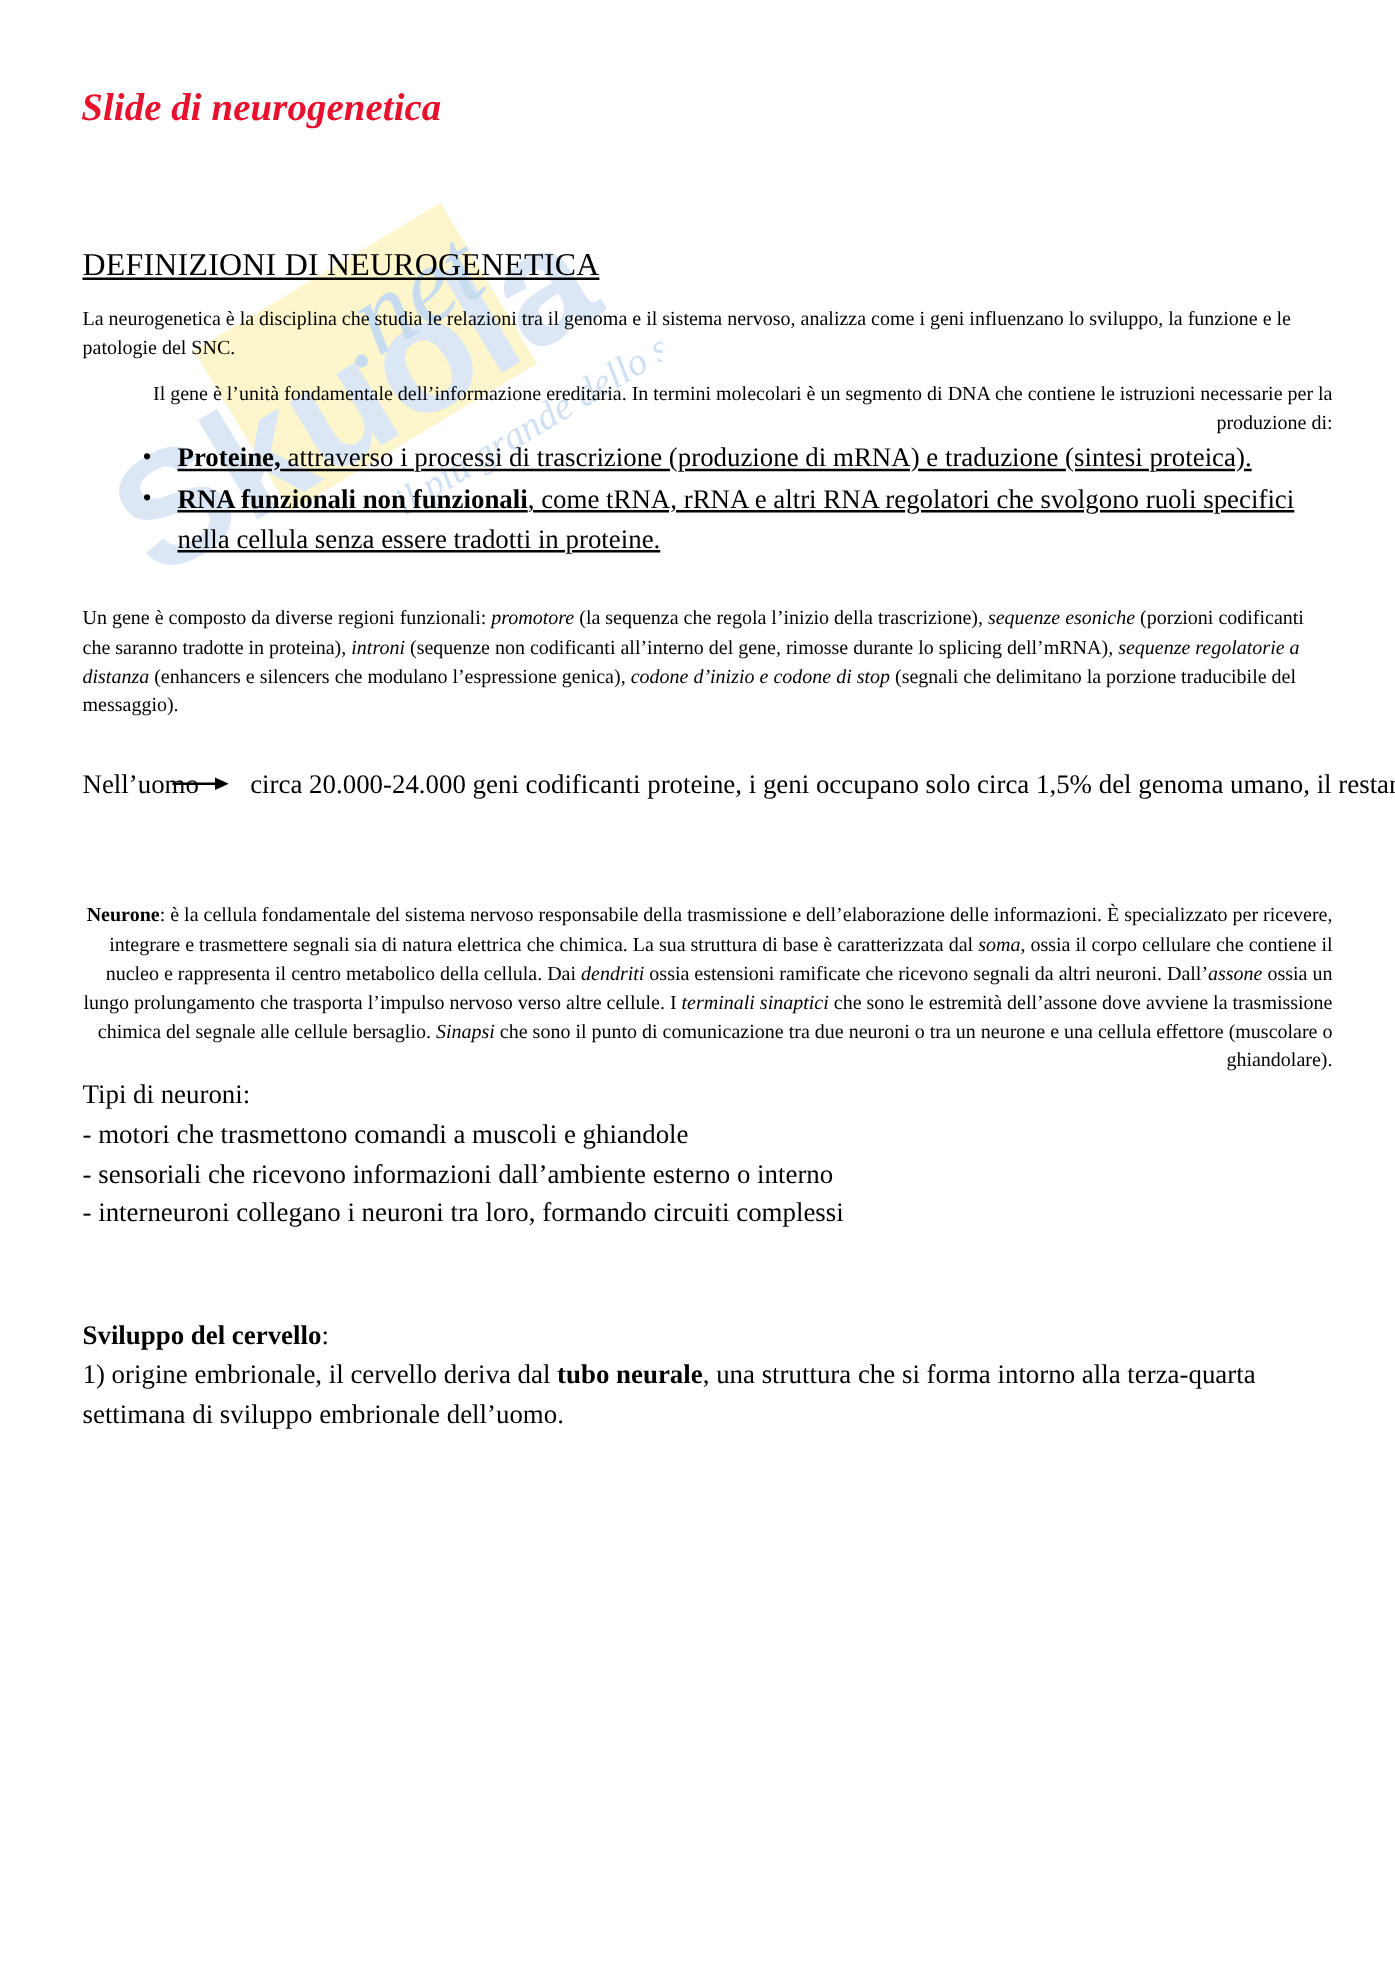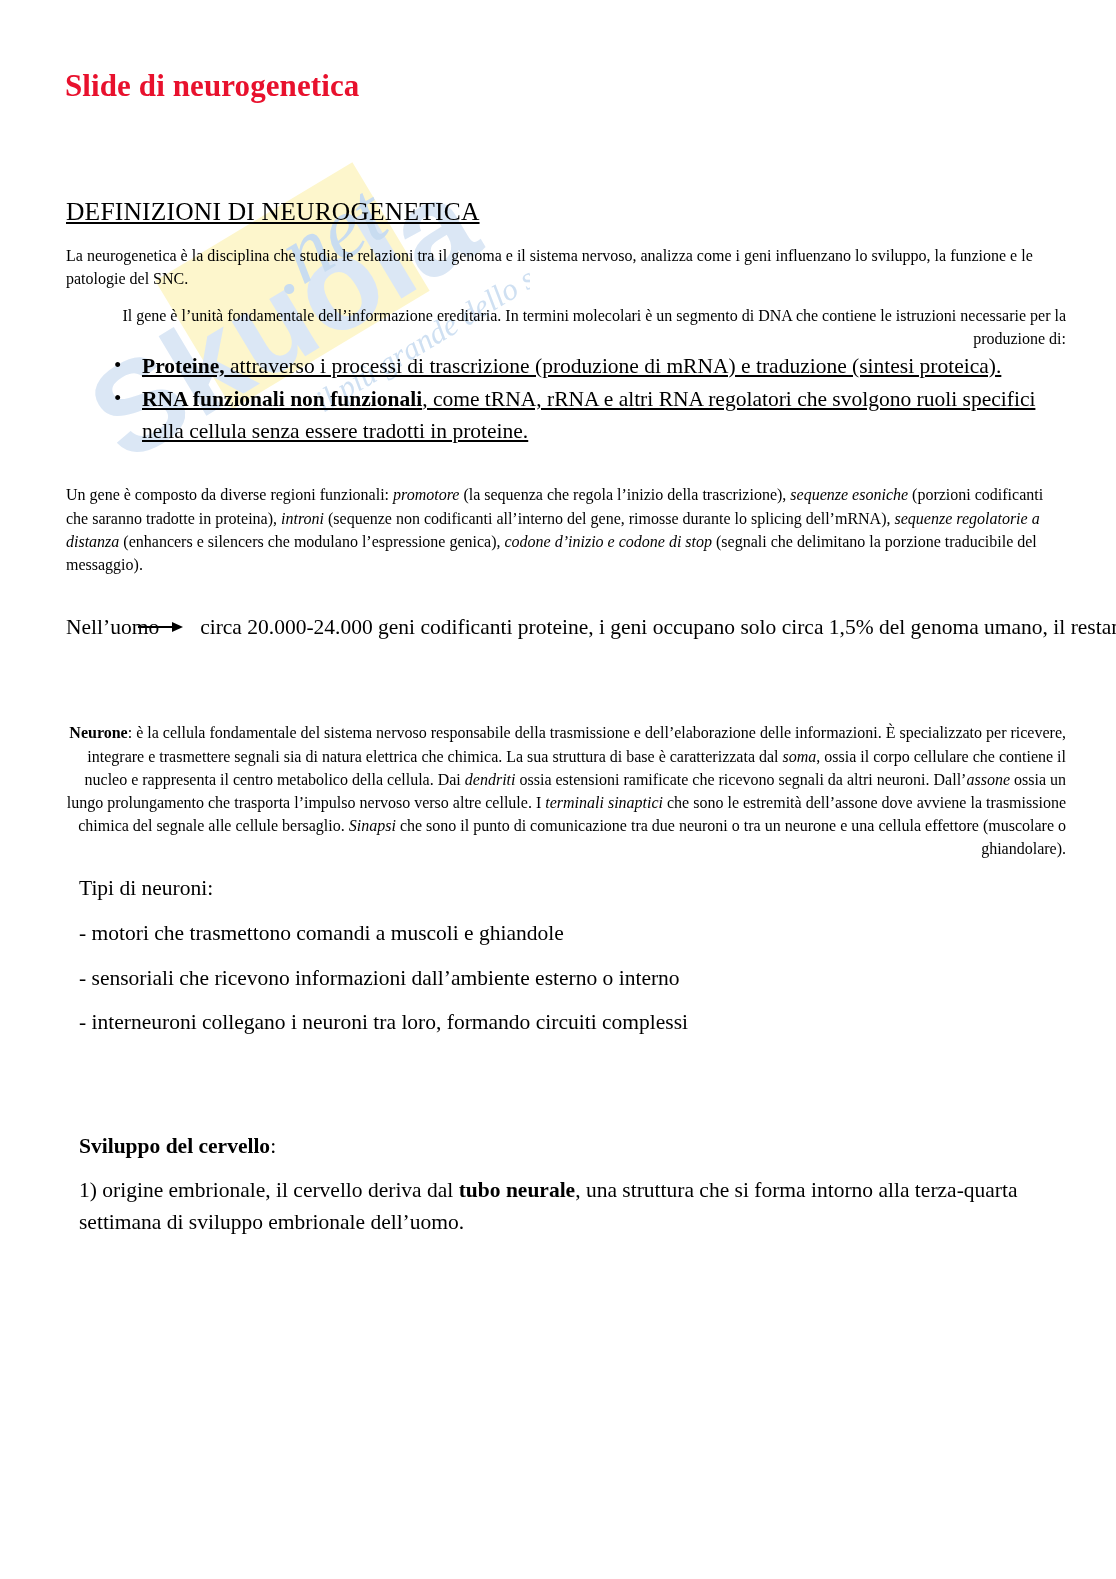--- a/index.html
+++ b/index.html
@@ -35,20 +35,21 @@
     z-index: 2;
     padding: 0;
   }
 
   .doc-title {
     position: absolute;
     left: 65px;
     top: 68px;
     font-size: 31px;
     font-weight: bold;
+    font-style: italic;
     color: #e8112d;
     letter-spacing: 0.1px;
     white-space: nowrap;
   }
 
   .content {
     position: absolute;
     left: 66px;
     top: 196px;
     width: 1000px;
@@ -130,21 +131,21 @@
     width: 0;
     height: 0;
     border-top: 5.5px solid transparent;
     border-bottom: 5.5px solid transparent;
     border-left: 11px solid #000;
   }
 
   .plain-line {
     font-size: 21.5px;
     line-height: 1.47;
-    margin: 13px;
+    margin: 0;
   }
 </style>
 </head>
 <body>
 
 <div class="watermark">
   <svg class="wm-svg" viewBox="0 0 470 440" xmlns="http://www.w3.org/2000/svg" aria-hidden="true">
     <g transform="rotate(-31 235 210)">
       <rect x="120" y="130" width="230" height="150" fill="#fdf6cc"></rect>
       <text x="0" y="272" font-family="'Liberation Sans', sans-serif" font-size="128" font-weight="bold" fill="#dbe7f5">Skuola</text>

